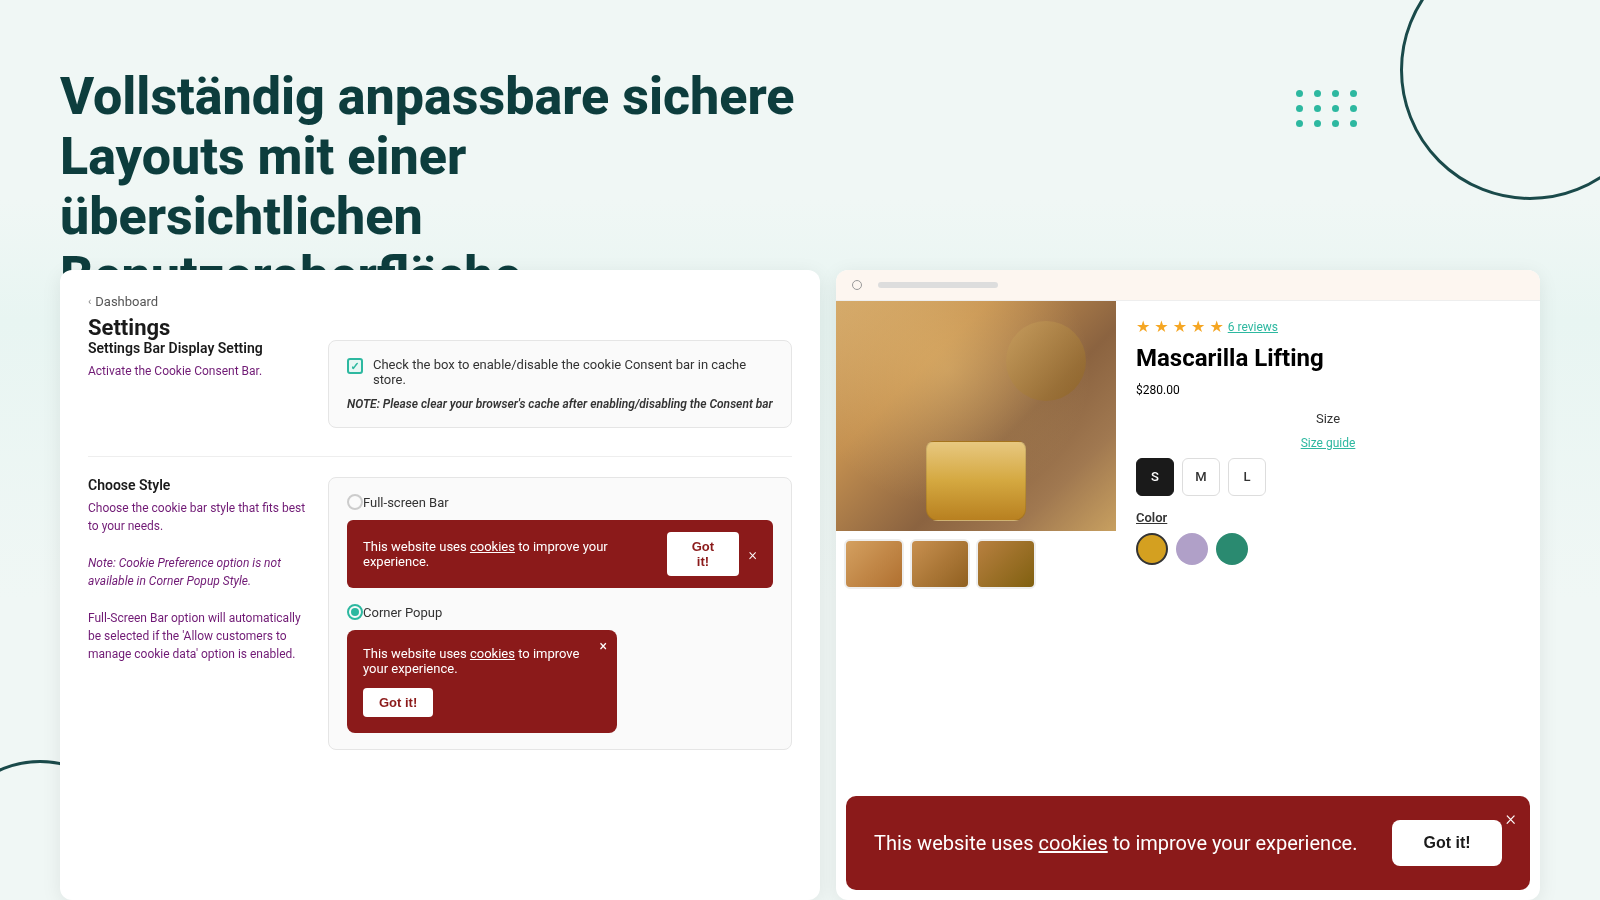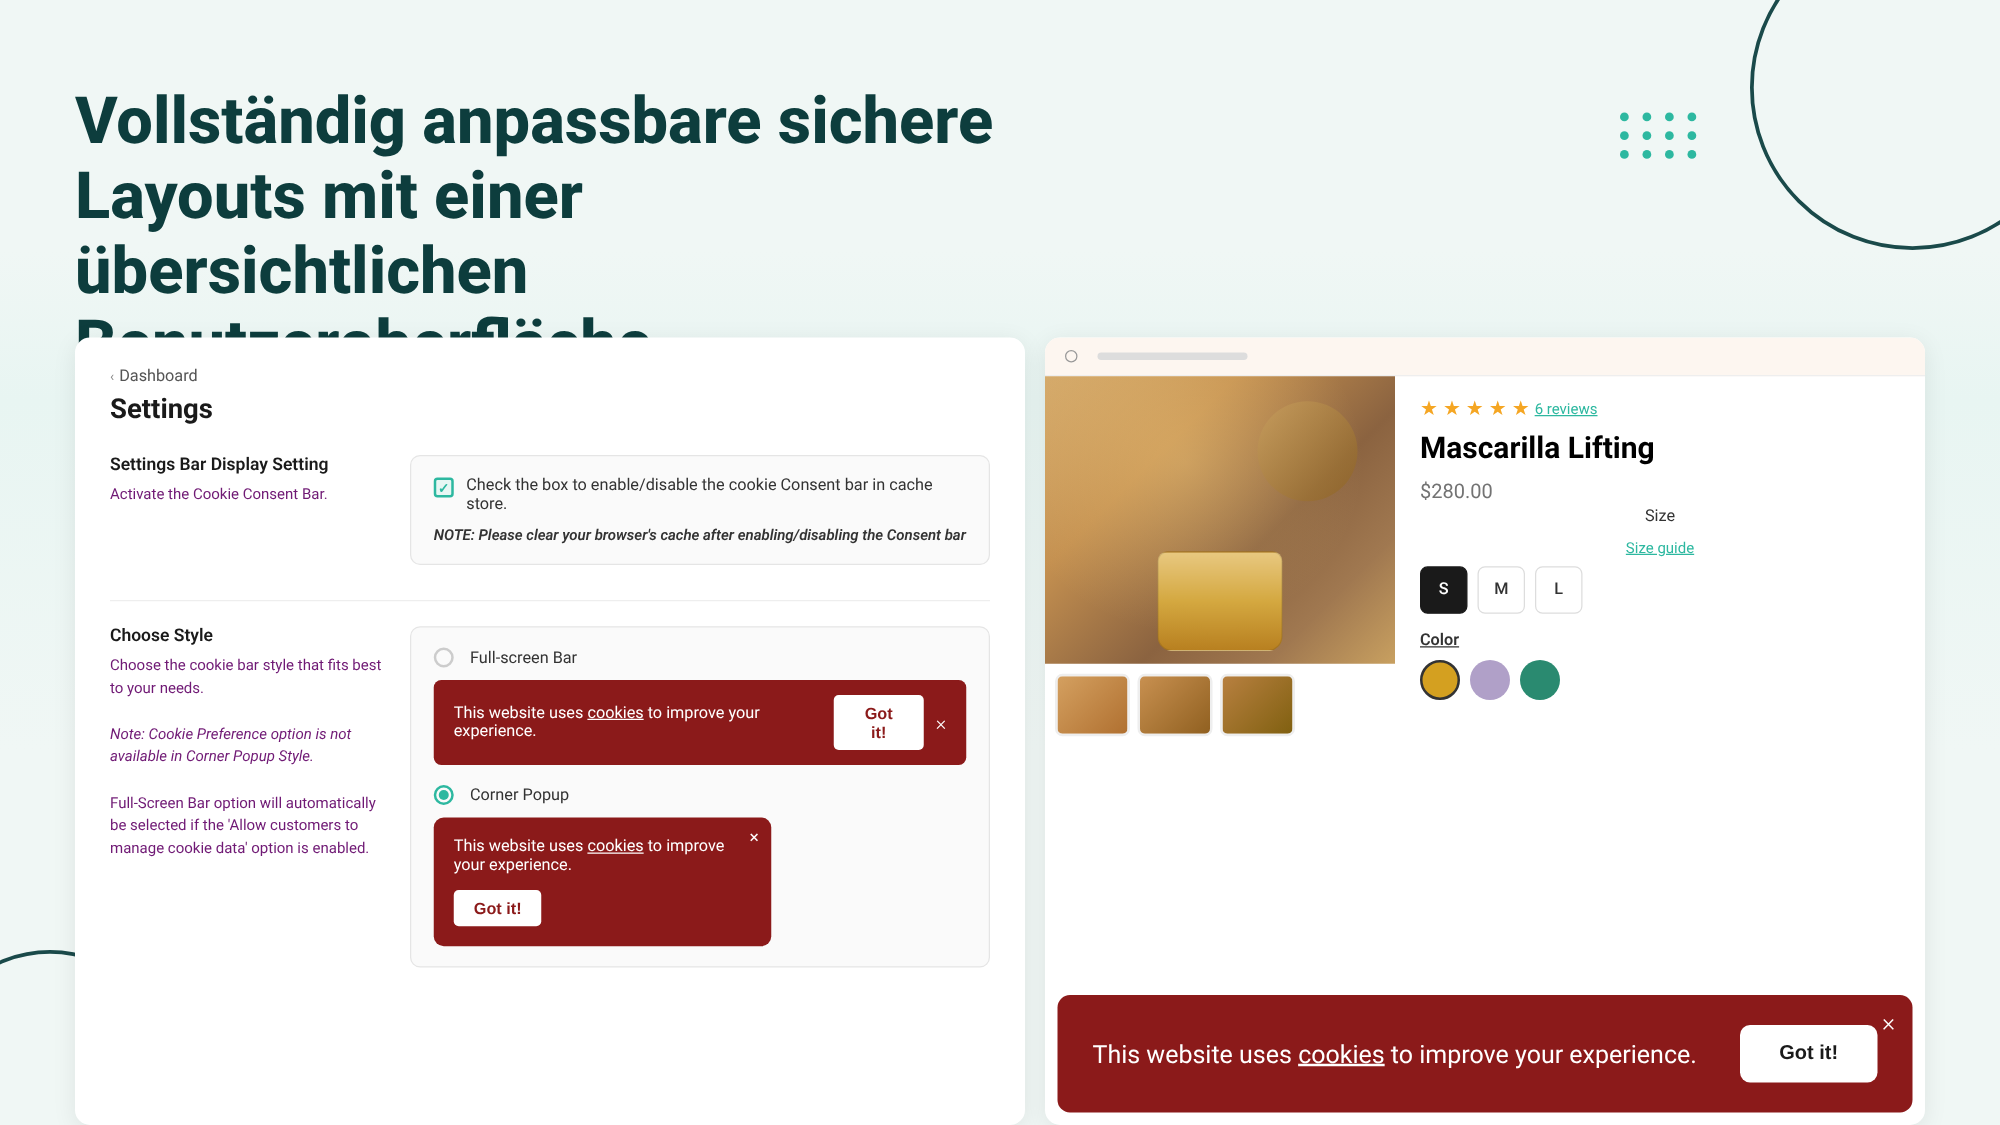--- a/index.html
+++ b/index.html
@@ -107,21 +107,20 @@
       gap: 4px;
     }
     .breadcrumb-chevron {
       font-size: 11px;
       color: #888;
     }
     .settings-title {
       font-size: 22px;
       font-weight: 700;
       color: #1a1a1a;
-      margin-bottom: 24px;
     }
 
     
     .settings-section {
       display: flex;
       gap: 20px;
       margin-bottom: 28px;
     }
     .section-label {
       width: 220px;
@@ -178,21 +177,21 @@
     }
     .note-text {
       font-size: 12px;
       font-weight: 600;
       font-style: italic;
       color: #333;
     }
     .radio-row {
       display: flex;
       align-items: center;
-      gap: 13px;
+      gap: 0;
       margin-bottom: 10px;
     }
     .radio-btn {
       width: 16px;
       height: 16px;
       border-radius: 50%;
       border: 2px solid #ccc;
       display: flex;
       align-items: center;
       justify-content: center;
@@ -395,23 +394,23 @@
       cursor: pointer;
     }
     .product-name {
       font-size: 24px;
       font-weight: 700;
       color: #000000;
       margin-bottom: 10px;
       line-height: 1.2;
     }
     .product-price {
-      font-size: 16px;
-      color: #737373;
-      margin-bottom: 4px;
+      font-size: 12px;
+      color: #000000;
+      margin-bottom: 14px;
     }
     .size-label {
       font-size: 13px;
       color: #333;
       margin-bottom: 8px;
       display: flex;
       align-items: center;
       gap: 10px;
       flex-direction: column;
     }

